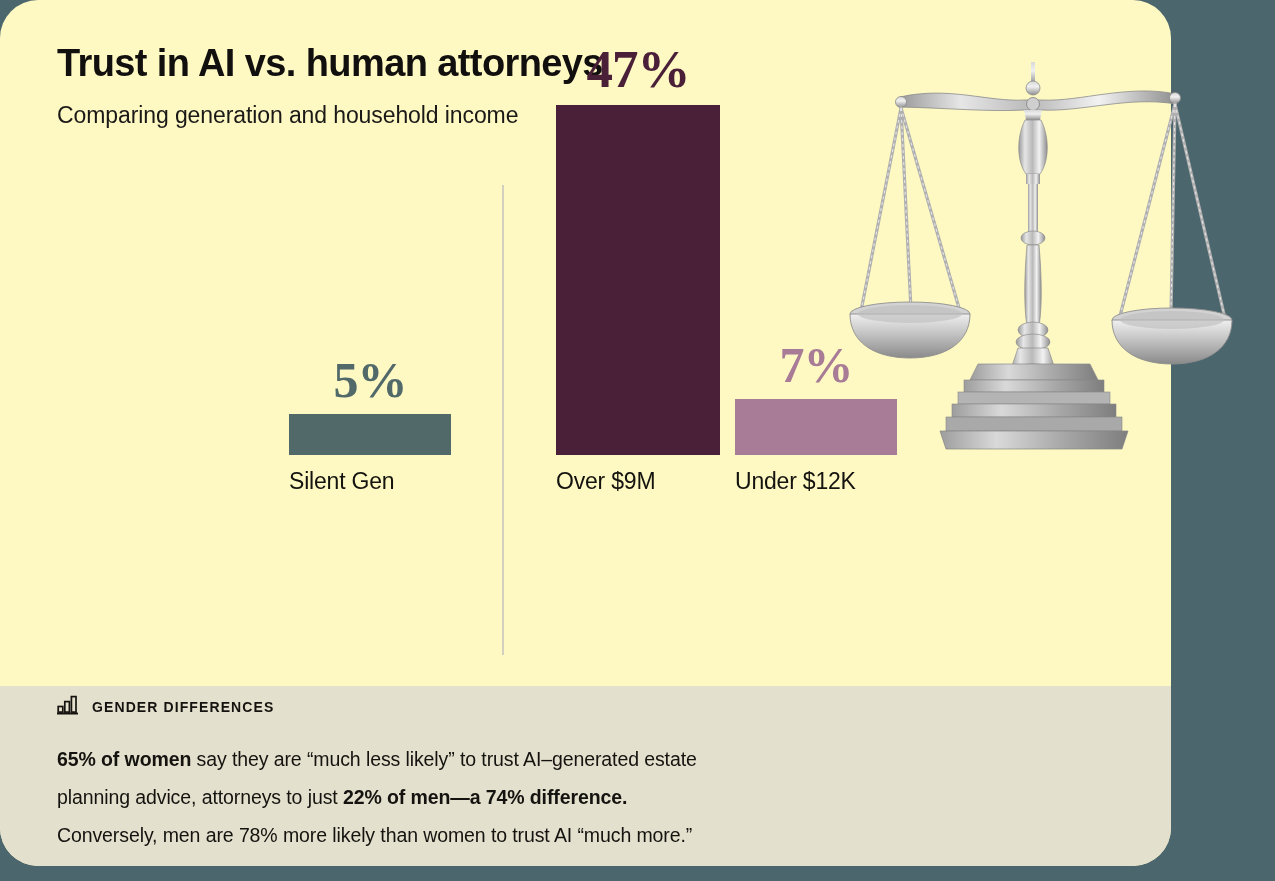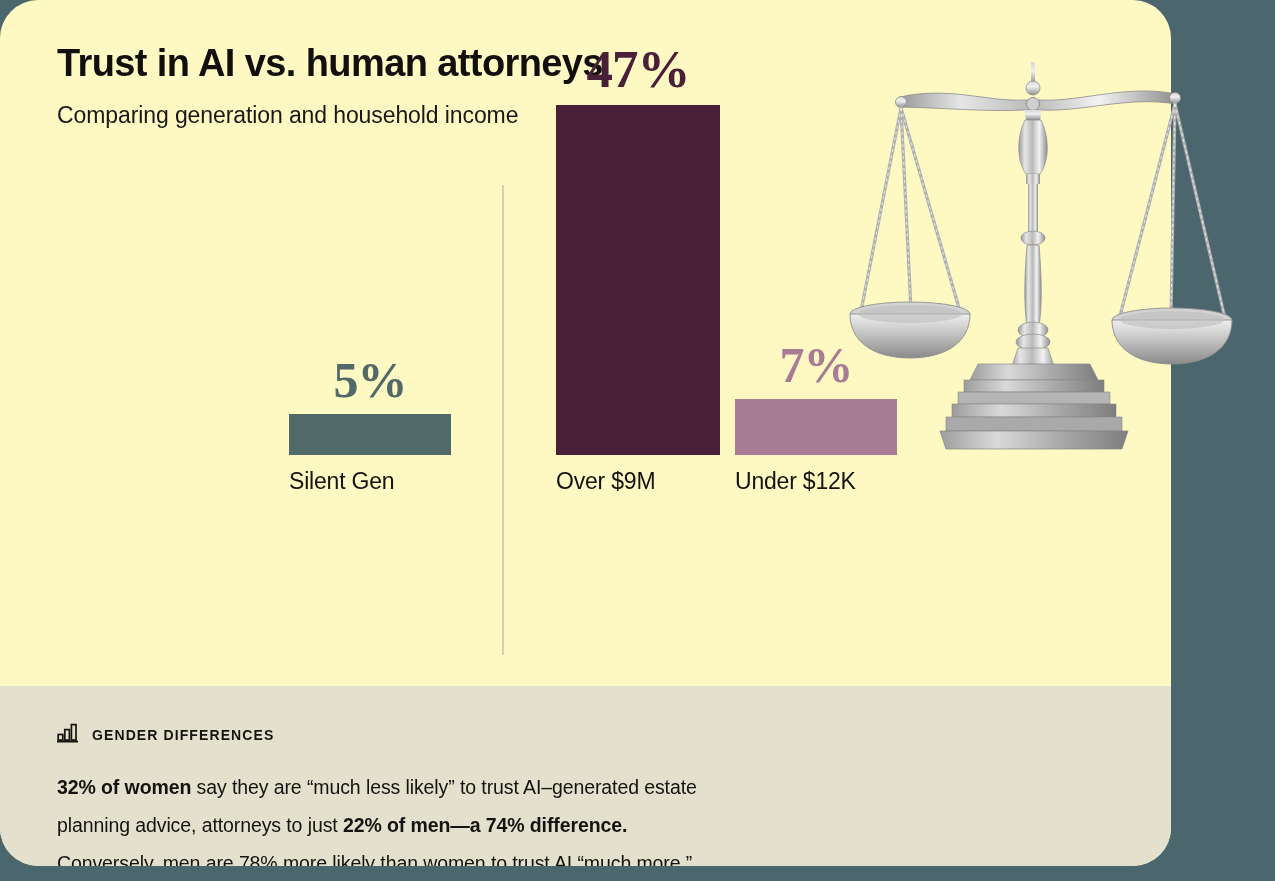--- a/index.html
+++ b/index.html
@@ -121,21 +121,21 @@
   }
 
   
   .footer {
     position: absolute;
     left: 0;
     top: 686px;
     width: 1243px;
     height: 180px;
     background: #e3e0cd;
-    padding: 38px 57px 0 57px;
+    padding: 10px 57px 0 57px;
   }
 
   .footer-eyebrow {
     display: flex;
     align-items: center;
     gap: 13px;
     height: 22px;
   }
   .footer-eyebrow-text {
     font-size: 14px;
@@ -192,21 +192,21 @@
         <svg width="22" height="20" viewBox="0 0 22 20" aria-hidden="true">
           <rect x="1.2" y="11.5" width="4.6" height="5.6" fill="none" stroke="#14130f" stroke-width="1.7"></rect>
           <rect x="7.8" y="6.6" width="4.6" height="10.5" fill="none" stroke="#14130f" stroke-width="1.7"></rect>
           <rect x="14.4" y="1.6" width="4.6" height="15.5" fill="none" stroke="#14130f" stroke-width="1.7"></rect>
           <rect x="0" y="17.6" width="21" height="1.9" fill="#14130f"></rect>
         </svg>
       </span>
       <span class="footer-eyebrow-text">GENDER DIFFERENCES</span>
     </div>
     <div class="footer-body">
-        <div><b>32% of women</b><span> say they are “much less likely” to trust AI–generated estate</span></div>
+        <div><b>65% of women</b><span> say they are “much less likely” to trust AI–generated estate</span></div>
         <div><span>planning advice, attorneys to just </span><b>22% of men—a 74% difference.</b></div>
         <div><span>Conversely, men are 78% more likely than women to trust AI “much more.”</span></div>
       </div>
   </div>
 </div>
 
 <div class="scales">
   <svg width="430" height="410" viewBox="0 0 430 410" aria-hidden="true">
     <defs>
       <linearGradient id="mtl" x1="0" y1="0" x2="1" y2="0">

